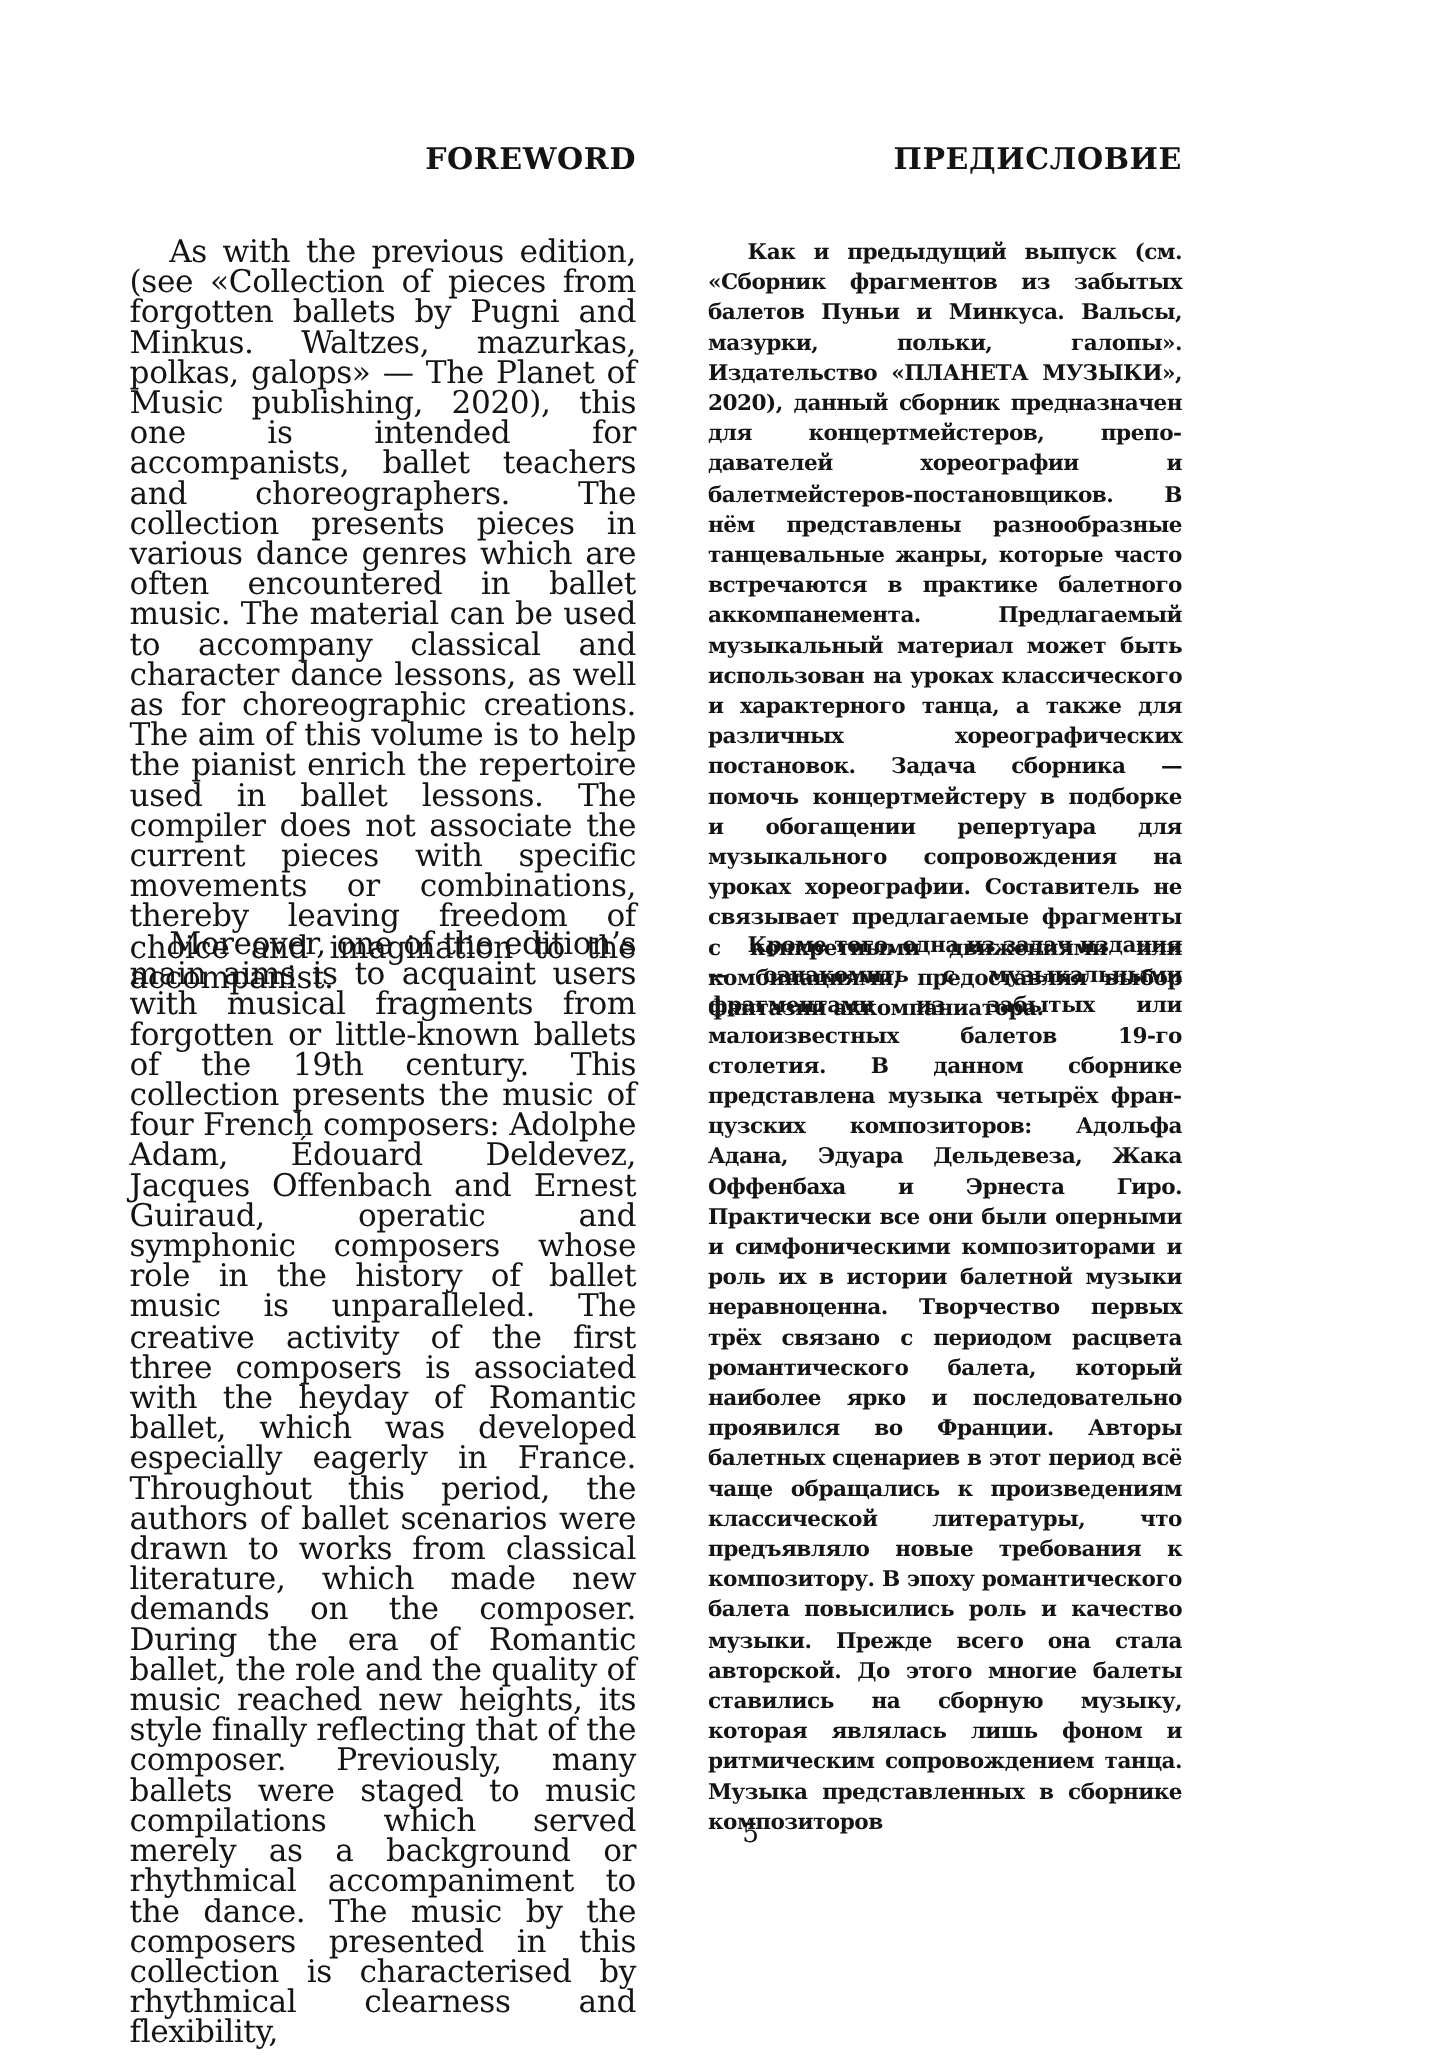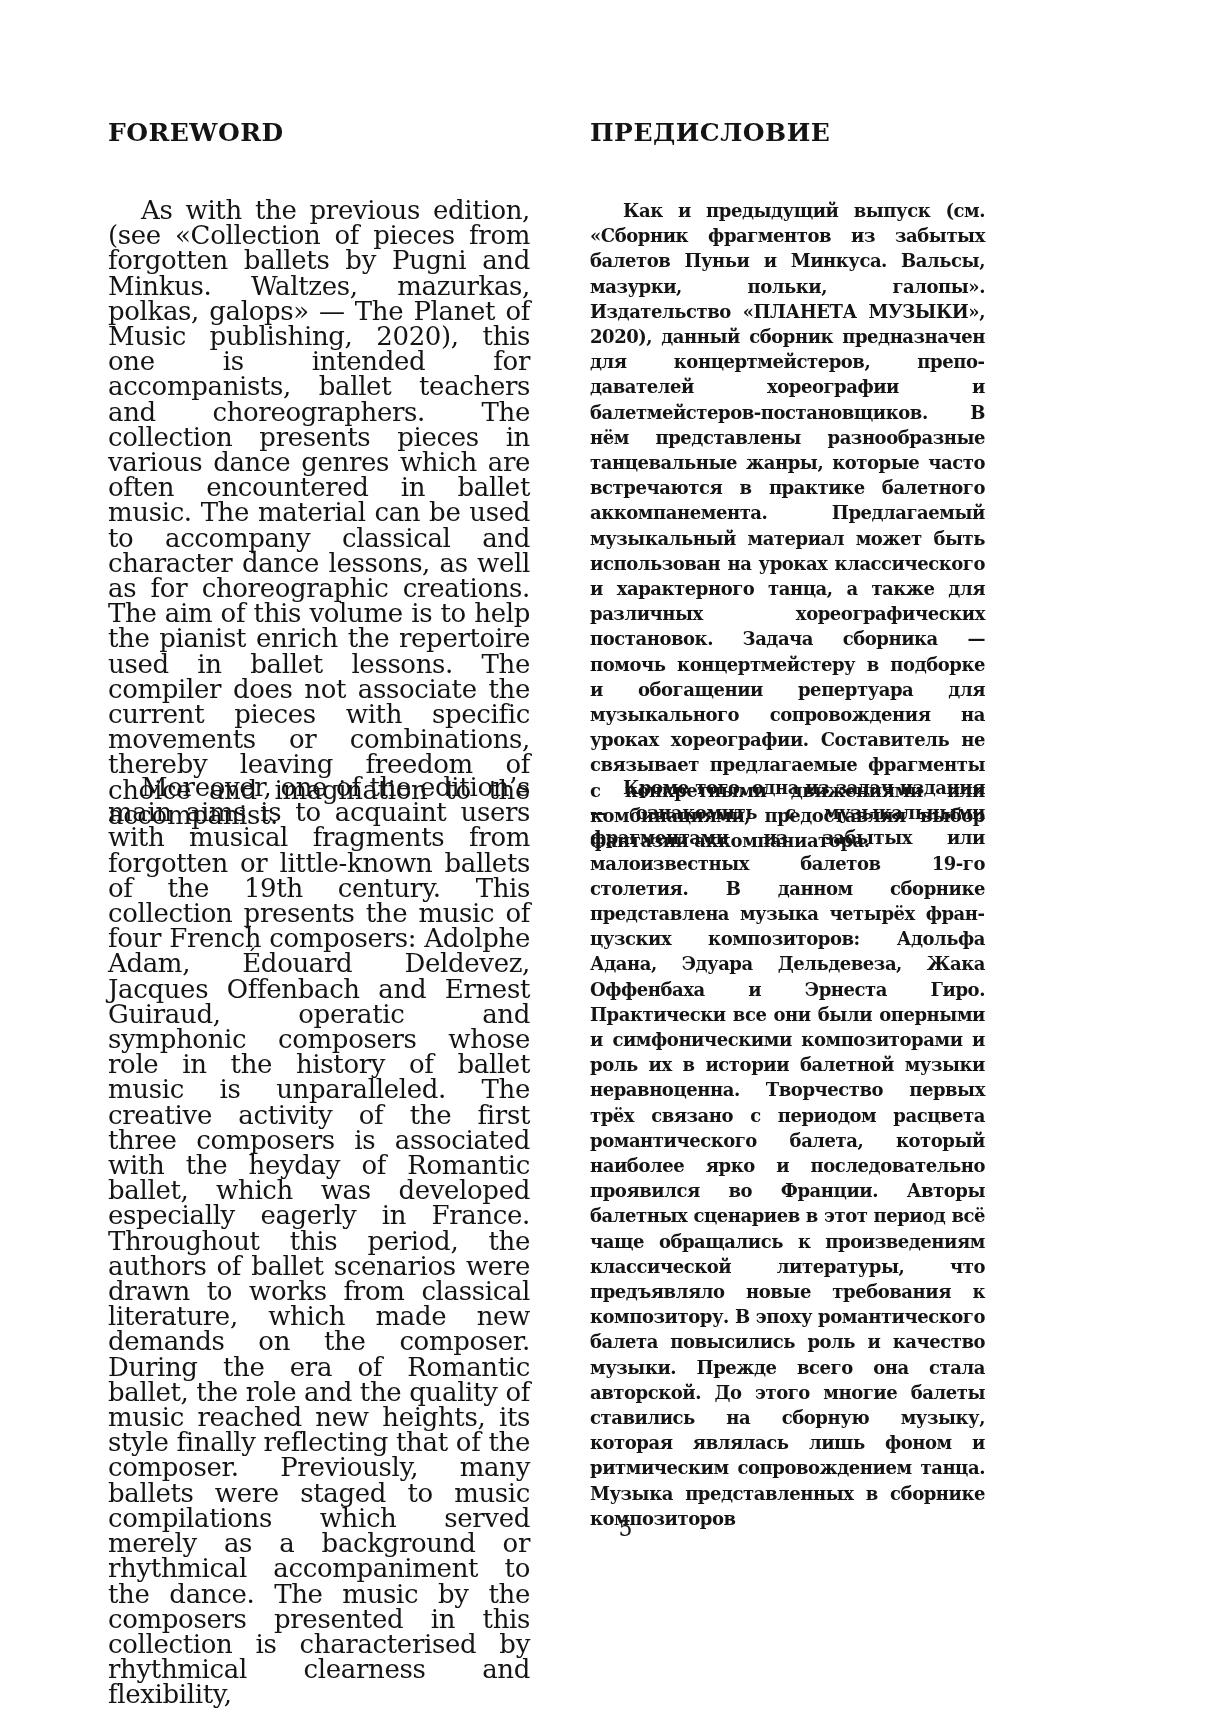--- a/index.html
+++ b/index.html
@@ -1,21 +1,21 @@
 <!DOCTYPE html>
 <html><head>
   <meta charset="utf-8">
   <style>
     html, body { margin: 0; padding: 0; background: #ffffff; }
     body { width: 1211px; height: 1713px; position: relative; overflow: hidden; color: #141414;
            font-family: "DejaVu Serif", "Liberation Serif", serif; }
     .col { position: absolute; }
     .col-left { left: 108px; width: 422px; }
     .col-right { left: 590px; width: 395px; }
-    .heading { position: absolute; top: 118px; width: 100%; text-align: left; font-weight: bold;
+    .heading { position: absolute; top: 118px; width: 100%; text-align: right; font-weight: bold;
                font-size: 25px; letter-spacing: 0.5px; margin: 0; }
     .para { position: absolute; width: 100%; margin: 0; font-size: 26px; line-height: 25.2px;
             text-align: justify; text-indent: 33px; hyphens: manual; letter-spacing: -0.35px; }
     .col-right .para { font-size: 18px; letter-spacing: -0.45px; font-weight: bold; }
     .p1 { top: 198px; }
     .p2 { top: 775px; }
     .page-number { position: absolute; top: 1516px; left: 0; width: 1211px; text-align: center;
                    font-size: 22px; padding-left: 40px; box-sizing: border-box; }
   </style>
 </head>

